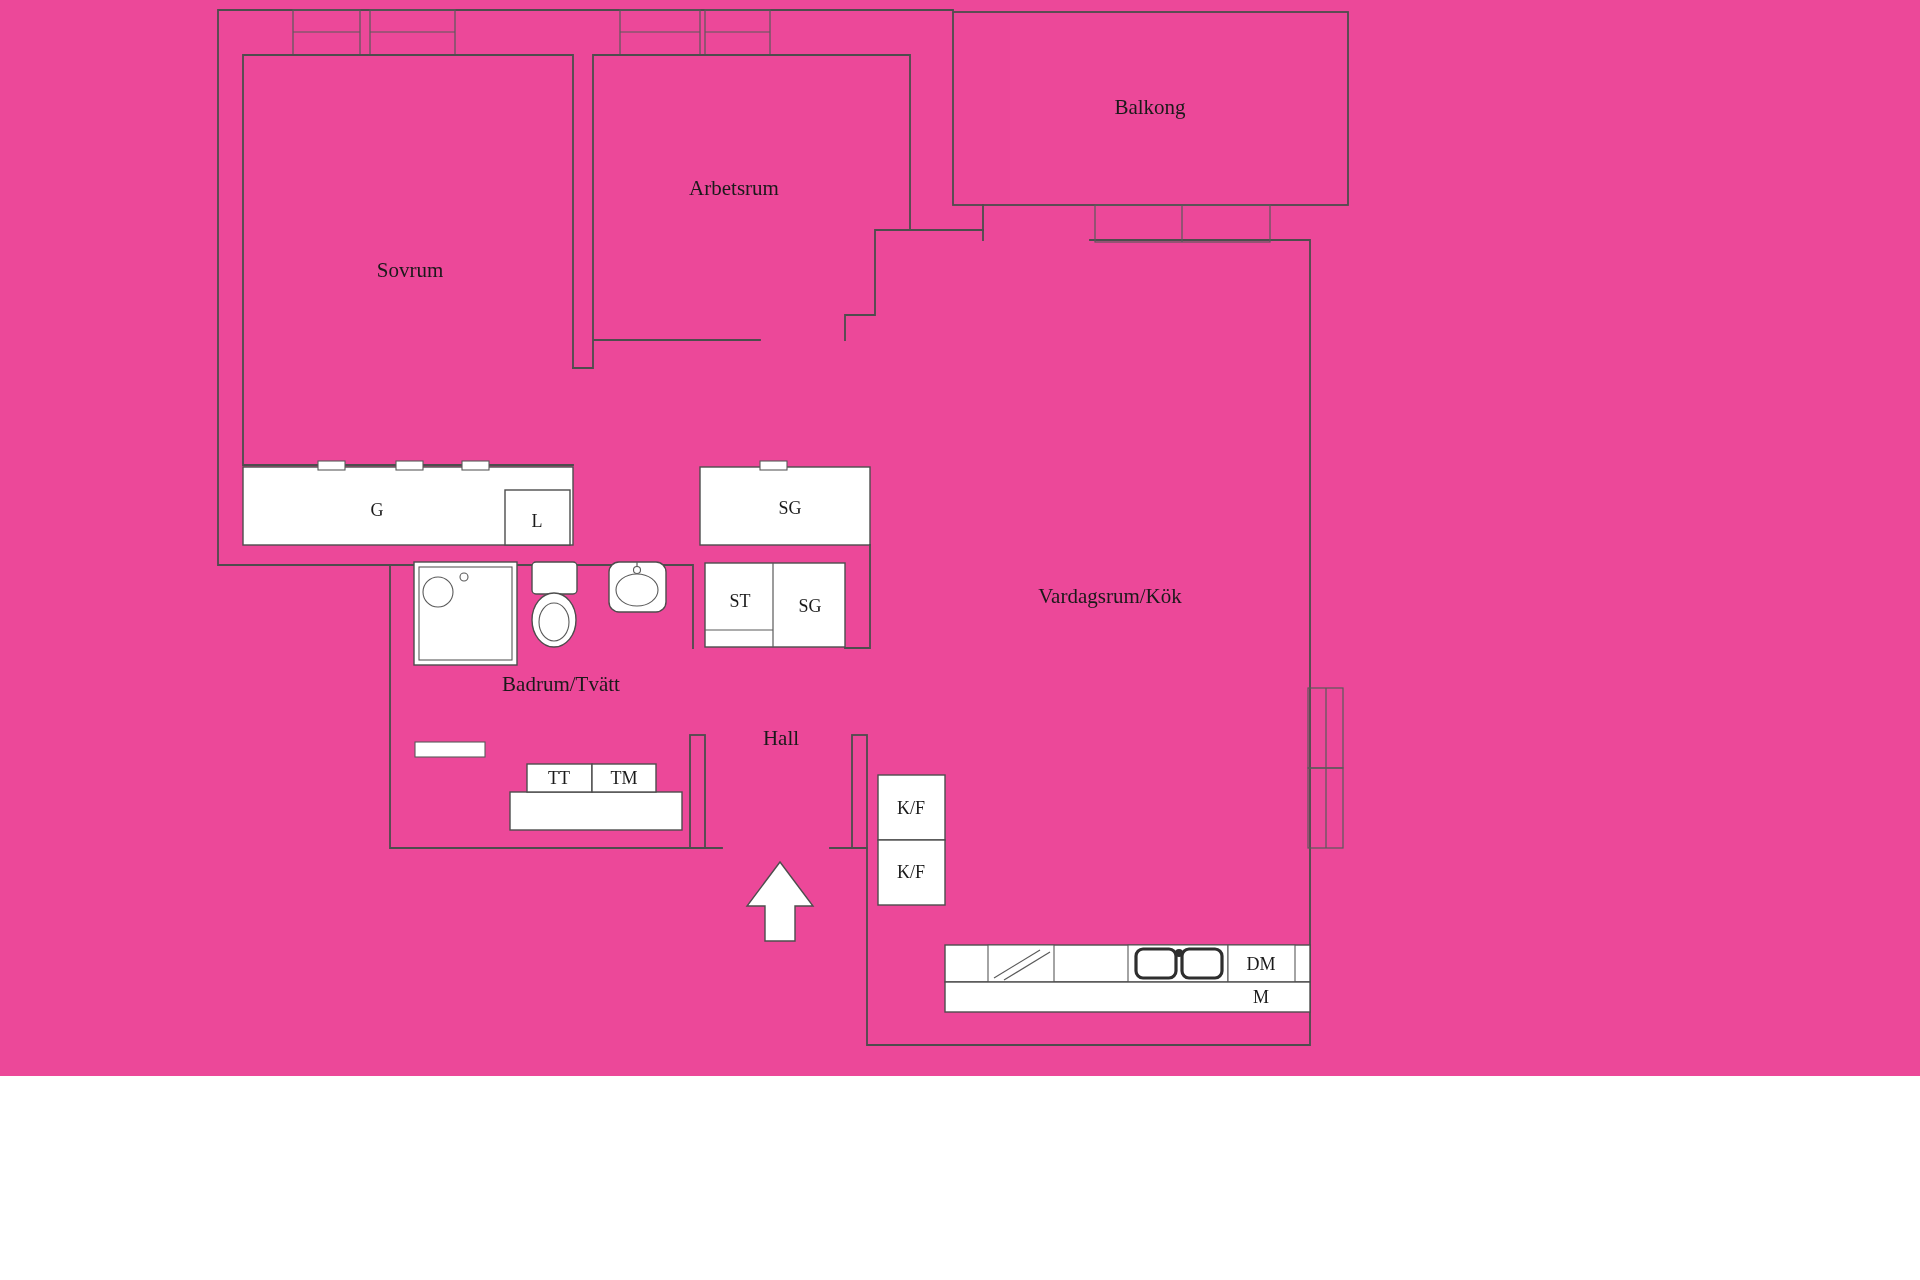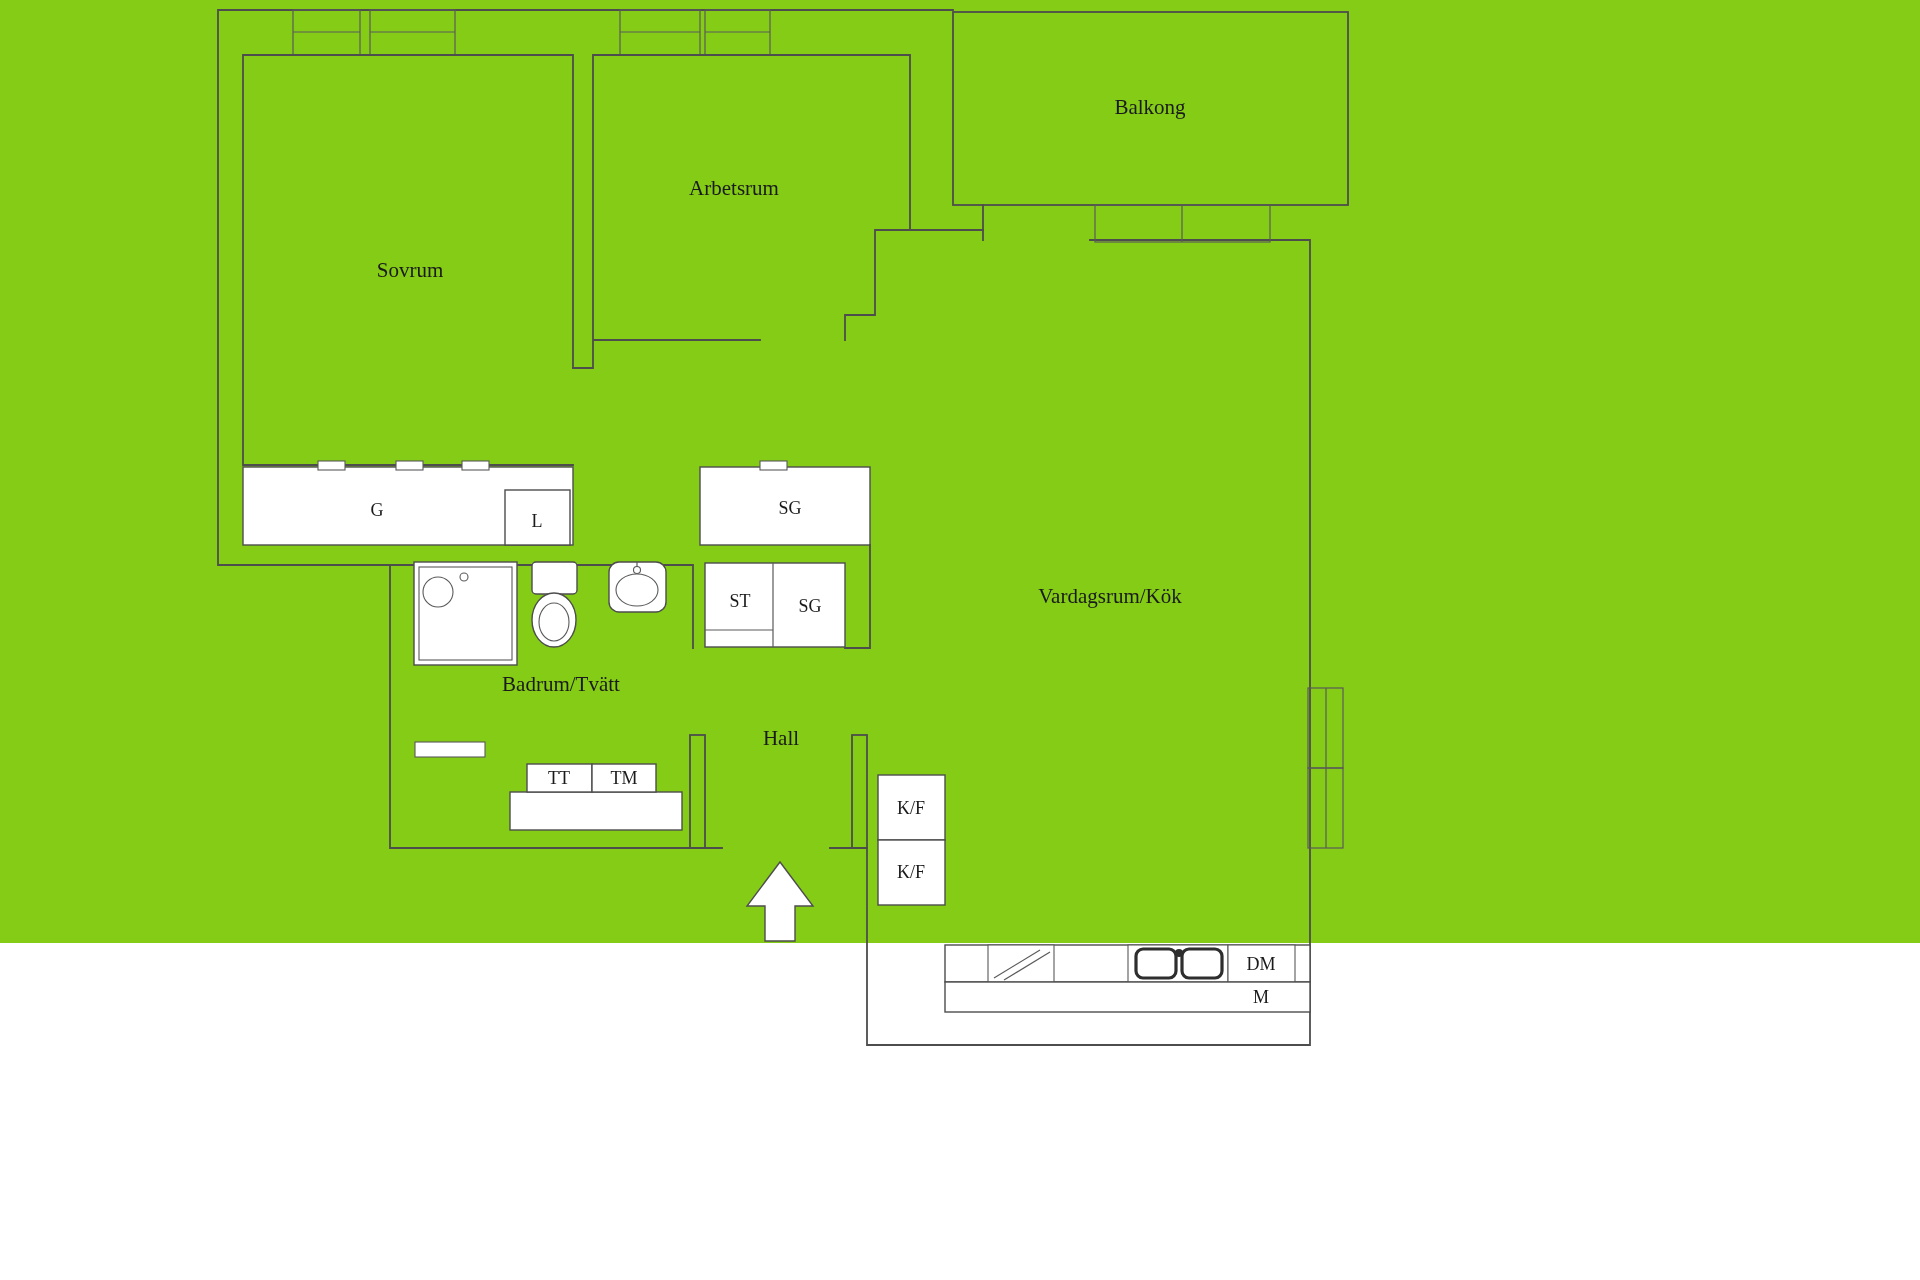--- a/index.html
+++ b/index.html
@@ -5,22 +5,22 @@
   html, body {
     margin: 0;
     padding: 0;
     width: 1920px;
     height: 1280px;
     background: #ffffff;
     overflow: hidden;
   }
   .plan-wrap {
     width: 1920px;
-    height: 943px;
-    background: #84cc16;
+    height: 1076px;
+    background: #ec4899;
   }
   svg { display: block; }
   .wall {
     fill: none;
     stroke: #4d4d4d;
     stroke-width: 1.8;
     stroke-linecap: square;
   }
   .thin {
     fill: none;

